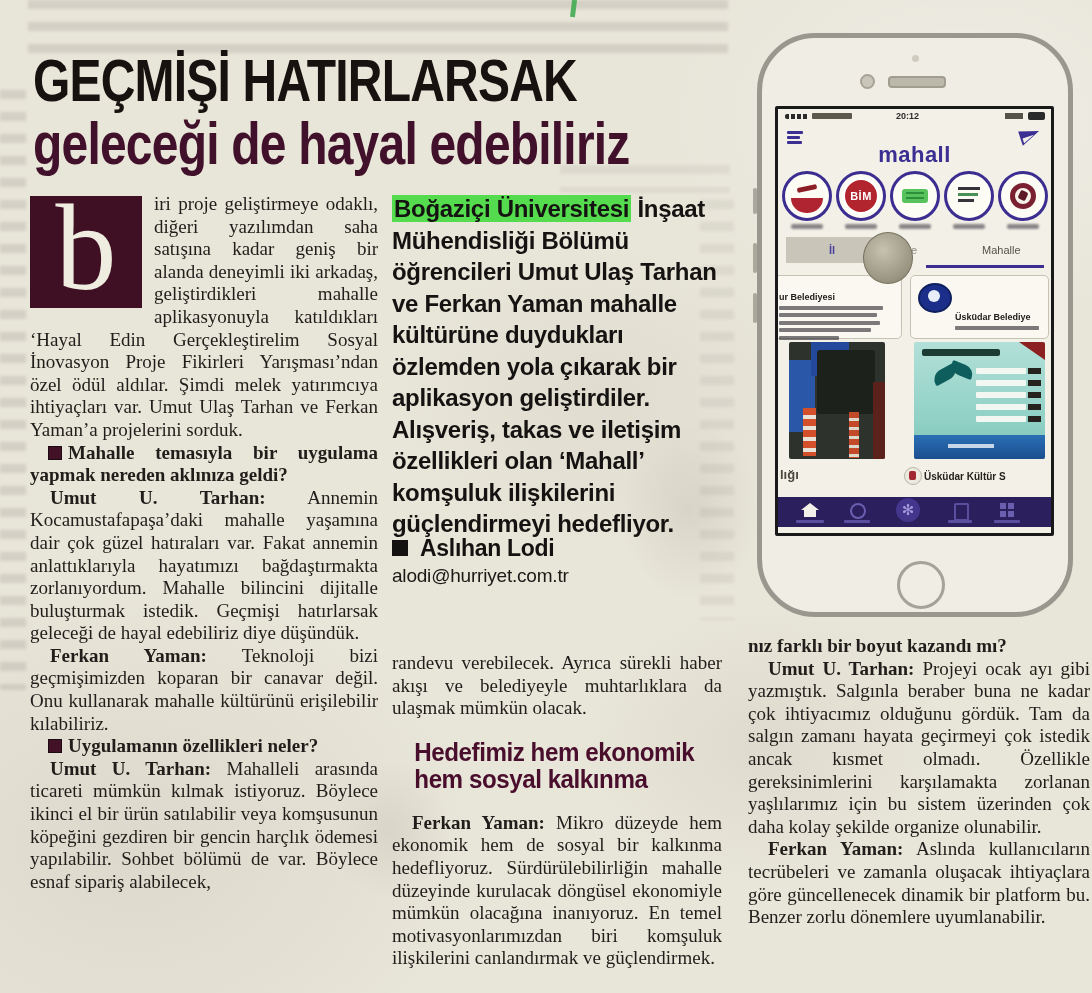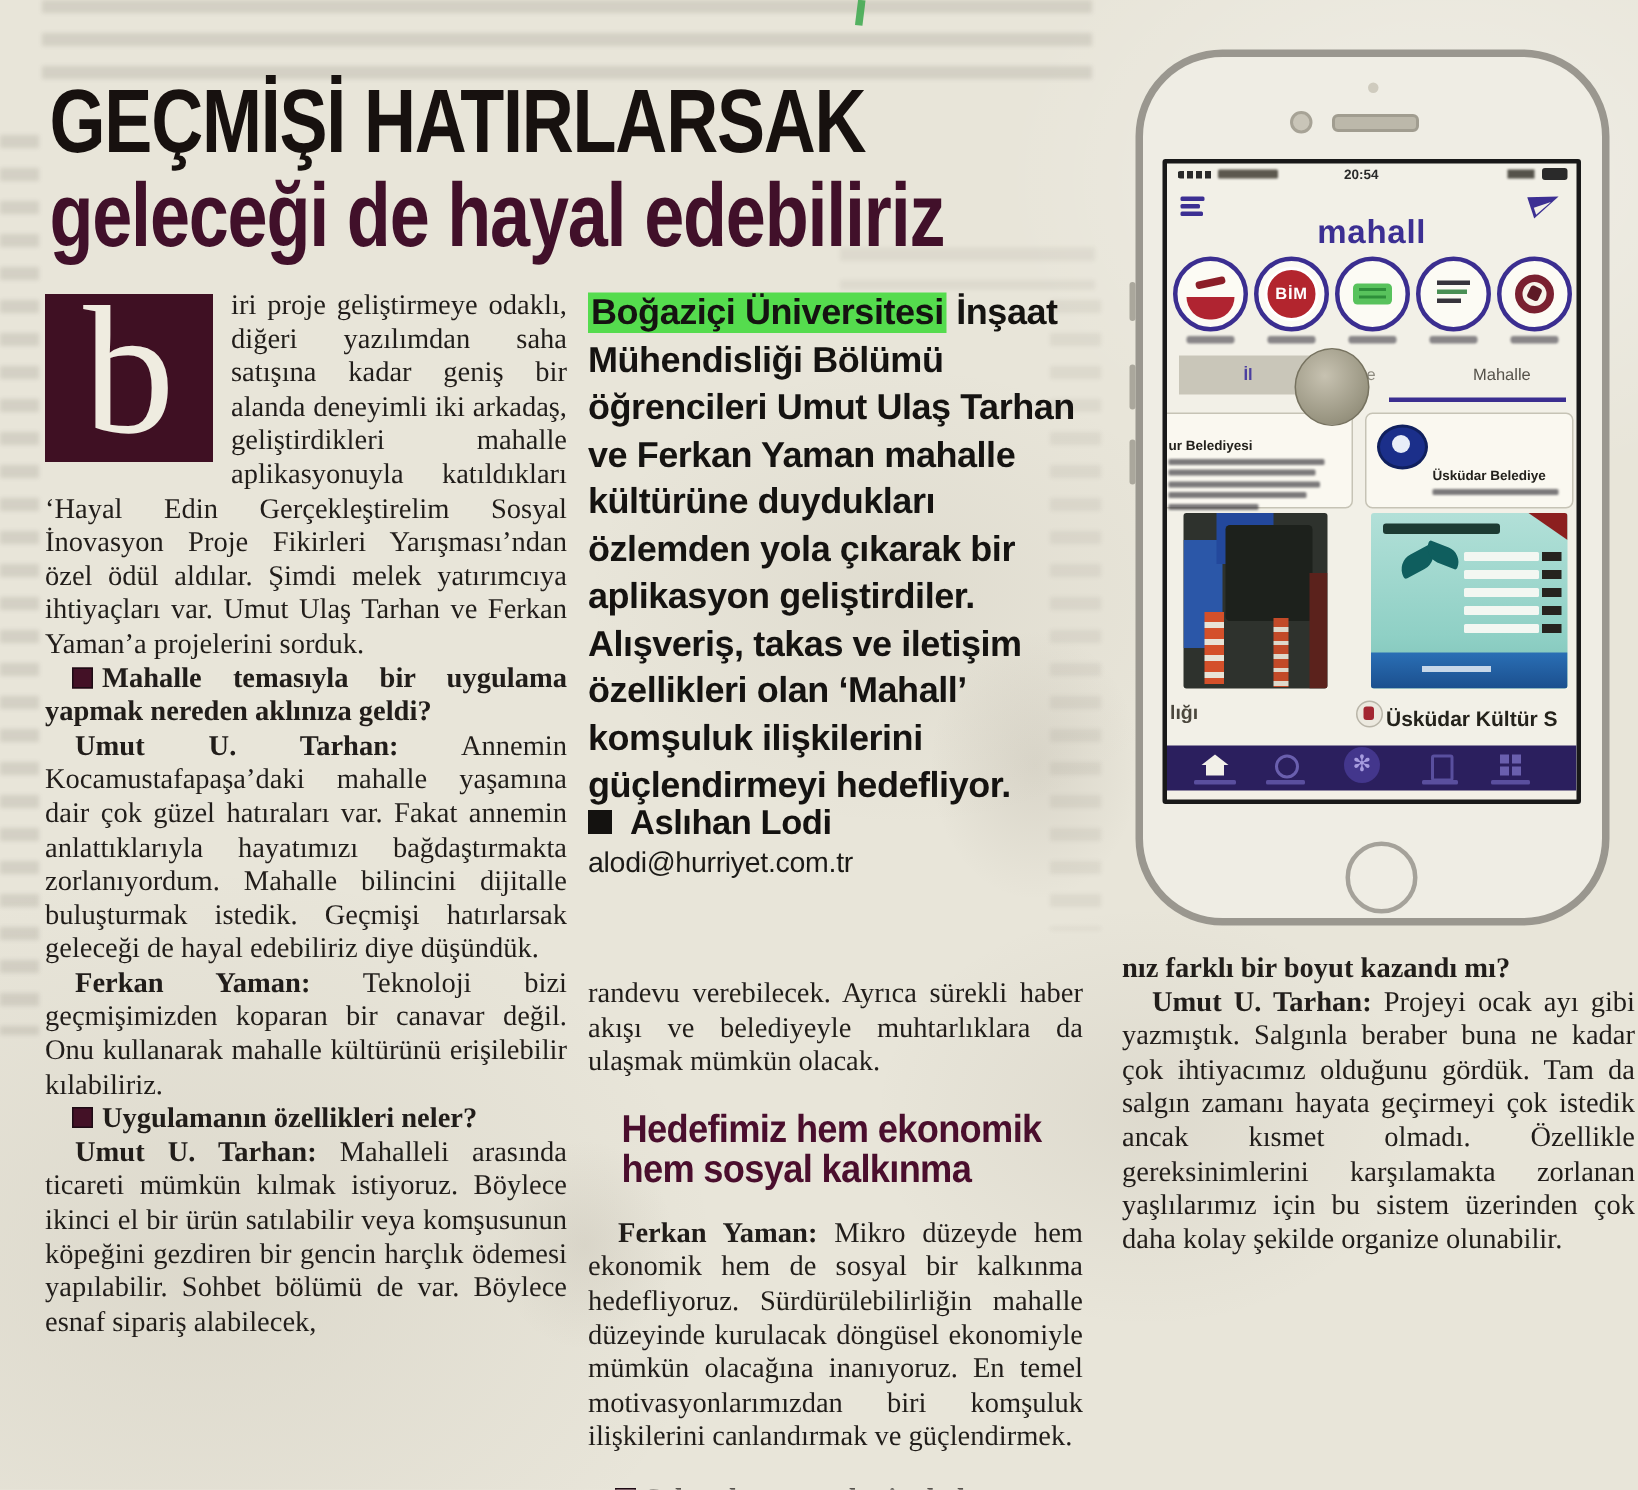--- a/index.html
+++ b/index.html
@@ -98,21 +98,21 @@
   .photo2 .ban{position:absolute;left:8px;top:7px;width:78px;height:7px;background:#1c3b33;border-radius:2px;}
   .photo2 .corner{position:absolute;right:0;top:0;width:0;height:0;border-left:26px solid transparent;border-top:18px solid #8c1f1f;}
   .photo2 .wing1{position:absolute;left:18px;top:26px;width:26px;height:13px;background:#0f5e5e;border-radius:12px 2px 12px 2px;transform:rotate(-28deg);}
   .photo2 .wing2{position:absolute;left:36px;top:22px;width:24px;height:12px;background:#0f5e5e;border-radius:2px 12px 2px 12px;transform:rotate(22deg);}
   .photo2 .bar{position:absolute;left:62px;width:50px;height:6px;background:#f3f7f2;border-radius:1px;}
   .photo2 .blk{position:absolute;left:114px;width:13px;height:6px;background:#26231f;}
   .photo2 .sea{position:absolute;left:0;bottom:0;width:100%;height:24px;background:linear-gradient(#2a6fb5,#1b4f8e);}
   .photo2 .sea i{position:absolute;left:34px;top:9px;width:46px;height:4px;background:rgba(240,245,250,.8);filter:blur(.5px);}
   .caprow{position:absolute;left:0;top:358px;width:100%;height:22px;font-family:"Liberation Sans",sans-serif;}
   .cap-l{position:absolute;left:2px;top:0;font-size:13px;font-weight:700;color:#4b473d;filter:blur(.4px);}
-  .cap-r{position:absolute;left:146px;top:4px;font-size:14px;font-weight:700;color:#24221b;filter:blur(.3px);white-space:nowrap;}
+  .cap-r{position:absolute;left:146px;top:4px;font-size:10px;font-weight:700;color:#24221b;filter:blur(.3px);white-space:nowrap;}
   .cap-logo{position:absolute;left:126px;top:0;width:16px;height:16px;border-radius:50%;background:#ece9df;border:1px solid #b9b5a8;}
   .cap-logo:after{content:"";position:absolute;left:4px;top:3px;width:7px;height:9px;background:#a32732;border-radius:2px;}
   .navbar{position:absolute;left:0;top:388px;width:100%;height:30px;background:#2b1f5e;}
   .nv{position:absolute;top:6px;width:20px;height:14px;}
   .nv-home{left:22px;} .nv-home .roof{width:0;height:0;border-left:9px solid transparent;border-right:9px solid transparent;border-bottom:7px solid #f2f0e8;margin:0 auto;}
   .nv-home .base{width:12px;height:7px;background:#f2f0e8;margin:0 auto;}
   .nv-search{left:72px;width:12px;height:12px;border:2.5px solid #6a5fae;border-radius:50%;}
   .nv-flower{left:118px;top:1px;width:24px;height:24px;border-radius:50%;background:#43368c;color:#a79cdf;text-align:center;line-height:24px;font-size:15px;}
   .nv-doc{left:176px;width:11px;height:14px;border:2.5px solid #594f9e;border-radius:2px;}
   .nv-grid{left:222px;width:14px;height:14px;background:
@@ -164,36 +164,37 @@
       <div>hem sosyal kalkınma</div>
     </div>
     <p class="p-ind"><span class="spk">Ferkan Yaman:</span><span> Mikro düzeyde hem ekonomik hem de sosyal bir kalkınma hedefliyoruz. Sürdürülebilirliğin mahalle düzeyinde kurulacak döngüsel ekonomiyle mümkün olacağına inanıyoruz. En temel motivasyonlarımızdan biri komşuluk ilişkilerini canlandırmak ve güçlendirmek.</span></p>
     <p class="qline"><span class="sq"></span><span>Salgından sonra bu işe bakışı-</span></p>
   </div>
 </div>
 
 <div class="col" style="left:748px;top:635px;width:342px;height:358px;">
   <p class="qline" style="text-indent:0;">nız farklı bir boyut kazandı mı?</p>
   <p class="p-ind"><span class="spk">Umut U. Tarhan:</span><span> Projeyi ocak ayı gibi yazmıştık. Salgınla beraber buna ne kadar çok ihtiyacımız olduğunu gördük. Tam da salgın zamanı hayata geçirmeyi çok istedik ancak kısmet olmadı. Özellikle gereksinimlerini karşılamakta zorlanan yaşlılarımız için bu sistem üzerinden çok daha kolay şekilde organize olunabilir.</span></p>
+  <p class="p-ind"><span class="spk">Ferkan Yaman:</span><span> Aslında kullanıcıların tecrübeleri ve zamanla oluşacak ihtiyaçlara göre güncellenecek dinamik bir platform bu. Benzer zorlu dönemlere uyumlanabilir.</span></p>
 </div>
 
 <div class="phone">
   <div class="side-btn" style="top:150px;height:26px;"></div>
   <div class="side-btn" style="top:205px;height:30px;"></div>
   <div class="side-btn" style="top:255px;height:30px;"></div>
   <div class="cam2"></div>
   <div class="cam"></div>
   <div class="speaker"></div>
   <div class="homebtn"></div>
 
   <div class="screen">
     <div class="sbar">
       <div class="sdots"></div>
       <div class="scarrier"></div>
-      <div class="stime">20:54</div>
+      <div class="stime">20:12</div>
       <div class="sbatt-num"></div>
       <div class="sbatt"></div>
     </div>
     <div class="hamb">
         <i></i>
         <i></i>
         <i></i>
       </div>
     <div class="send"></div>
     <div class="appname">mahall</div>

